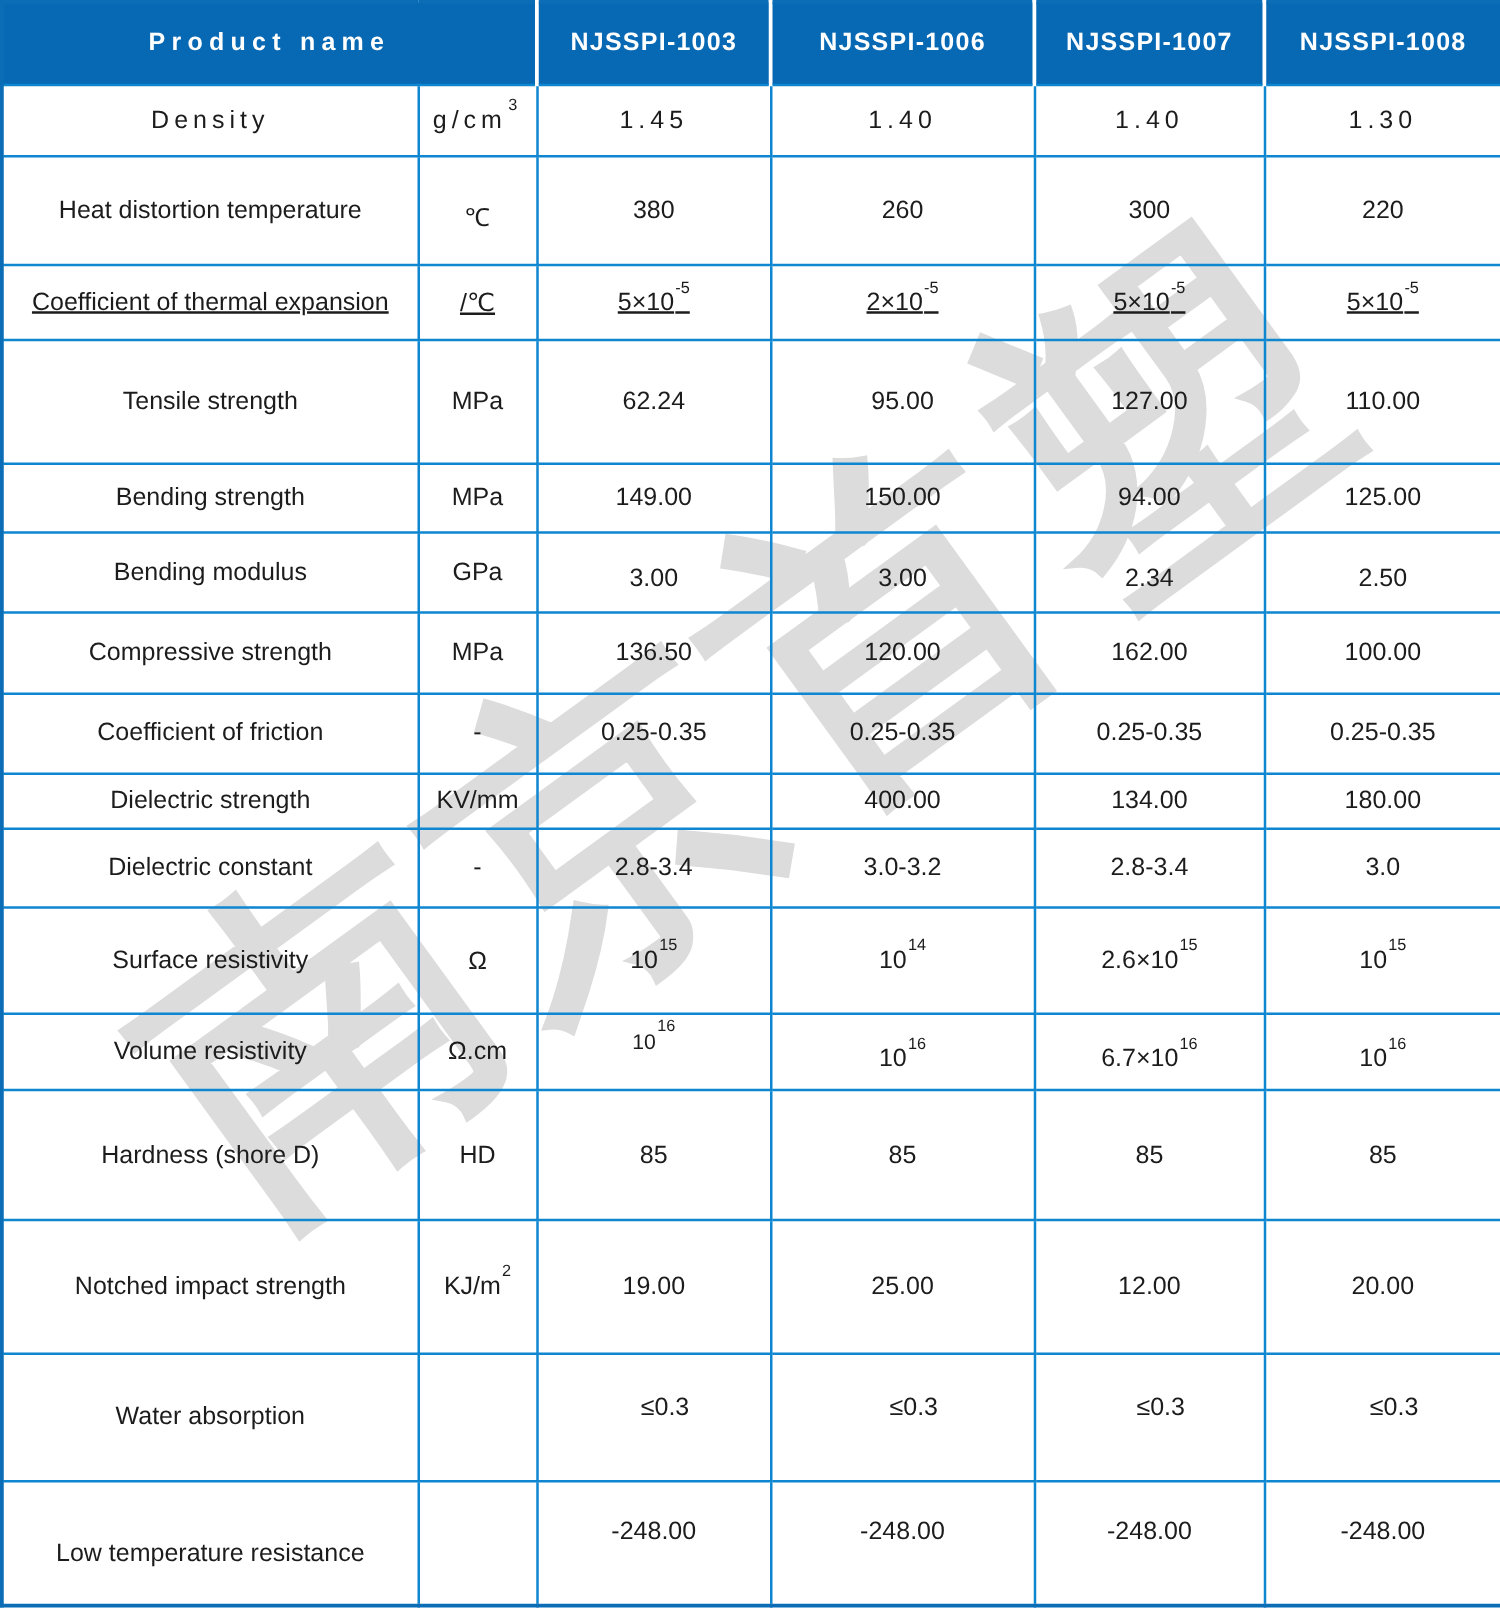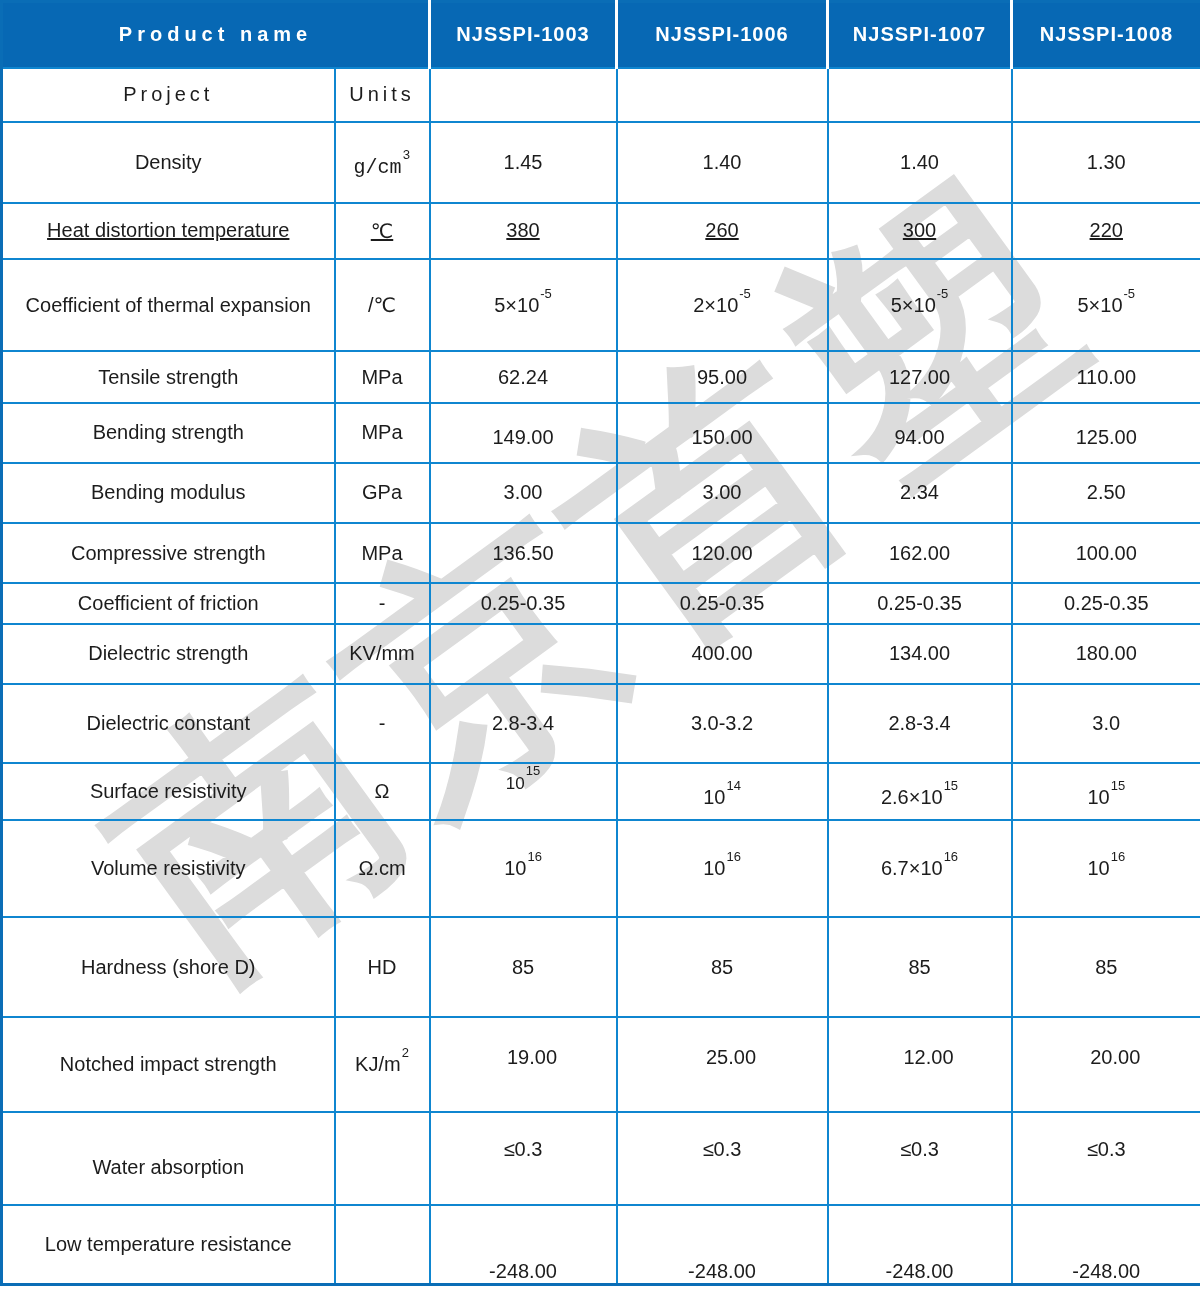--- a/index.html
+++ b/index.html
@@ -98,28 +98,20 @@
     <thead>
       <tr>
         <th colspan="2" class="ph">Product name</th>
         <th class="pc">NJSSPI-1003</th>
         <th class="pc">NJSSPI-1006</th>
         <th class="pc">NJSSPI-1007</th>
         <th class="pc">NJSSPI-1008</th>
       </tr>
     </thead>
     <tbody>
-      <tr>
-        <td class="property sub">Project</td>
-        <td class="unit sub">Units</td>
-        <td class="value"></td>
-        <td class="value"></td>
-        <td class="value"></td>
-        <td class="value"></td>
-      </tr>
 
     <tr>
           <td class="property"><span class="t">Density</span></td>
           <td class="unit"><span class="t">g/cm</span><span class="sup">3</span></td>
           <td class="value"><span class="t">1.45</span></td>
           <td class="value"><span class="t">1.40</span></td>
           <td class="value"><span class="t">1.40</span></td>
           <td class="value"><span class="t">1.30</span></td>
         </tr>
         <tr>

